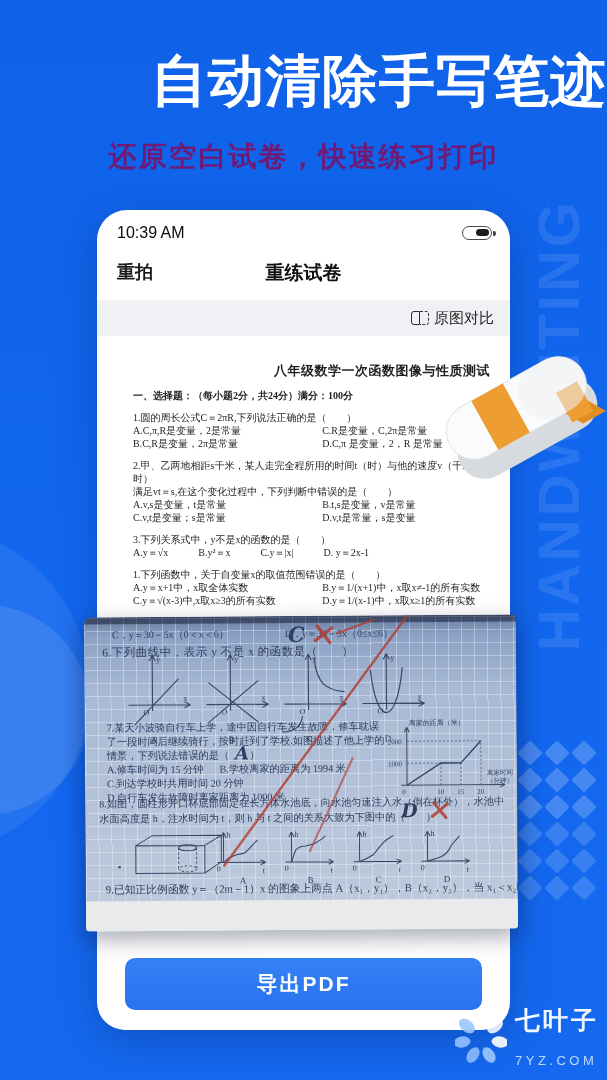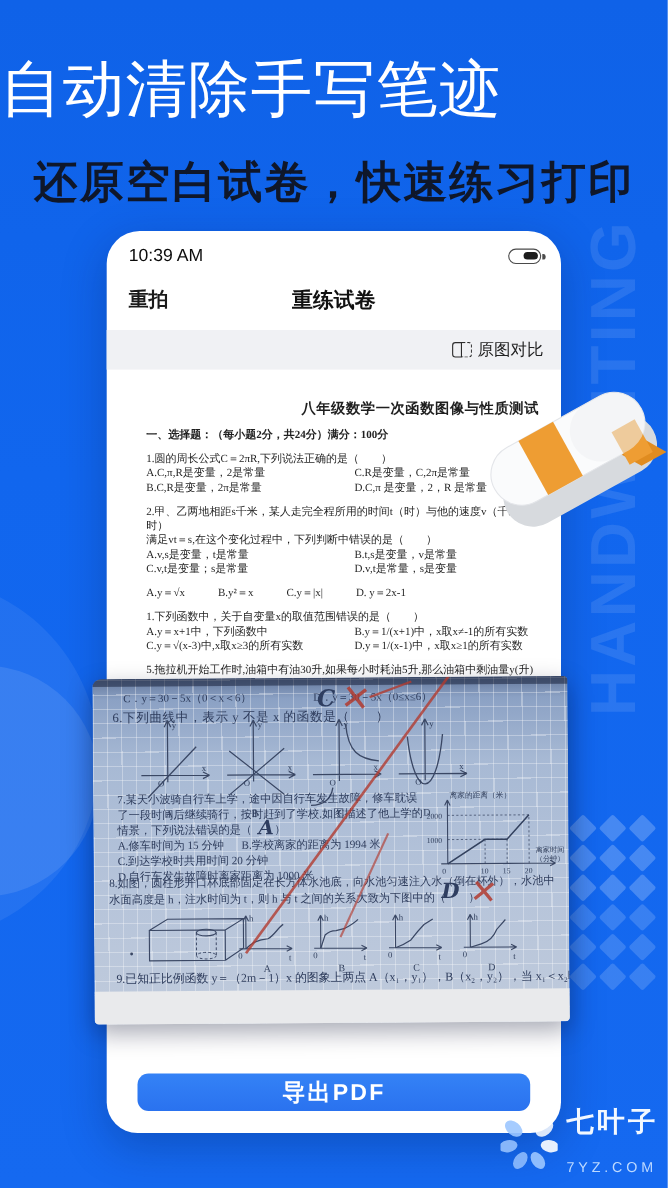--- a/index.html
+++ b/index.html
@@ -15,24 +15,24 @@
   .circle-inner{position:absolute;left:-120px;top:605px;width:210px;height:210px;border-radius:50%;
     background:rgba(255,255,255,.10);z-index:1;}
   .diamonds{position:absolute;left:521px;top:744px;display:grid;
     grid-template-columns:repeat(3,18px);grid-auto-rows:18px;gap:9px;z-index:1;}
   .diamonds i{display:block;background:rgba(255,255,255,.22);transform:rotate(45deg);border-radius:2px;}
   .diamonds i:nth-child(n+10){background:rgba(255,255,255,.16);}
   .hw-vert{position:absolute;left:558px;top:425px;transform:translate(-50%,-50%) rotate(-90deg);
     font-size:58px;font-weight:800;letter-spacing:3px;color:rgba(255,255,255,.10);
     white-space:nowrap;z-index:1;}
   
-  .hero-title{position:absolute;top:44px;left:0;right:0;text-align:left;color:#fff;
-    font-size:56px;font-weight:400;letter-spacing:1px;z-index:2;}
-  .hero-sub{position:absolute;top:138px;left:0;right:0;text-align:center;color:#0f172a;
-    font-size:40px;font-weight:600;letter-spacing:2px;z-index:2;}
+  .hero-title{position:absolute;top:44px;left:0;right:0;text-align:right;color:#fff;
+    font-size:56px;font-weight:700;letter-spacing:1px;z-index:2;}
+  .hero-sub{position:absolute;top:138px;left:0;right:0;text-align:center;color:#701a75;
+    font-size:28px;font-weight:600;letter-spacing:2px;z-index:2;}
   
   .phone{position:absolute;left:97px;top:210px;width:413px;height:820px;background:#fff;
     border-radius:30px 30px 28px 28px;z-index:2;box-shadow:0 12px 40px rgba(0,25,80,.28);}
   .statusbar{display:flex;justify-content:space-between;align-items:center;padding:14px 18px 0 20px;}
   .status-time{font-size:16px;font-weight:500;color:#0b0b0b;}
   .battery{position:relative;width:30px;height:14px;border:1.5px solid #4a4a4a;border-radius:8px;}
   .battery::after{content:"";position:absolute;right:-4.5px;top:3.5px;width:2.5px;height:5px;
     background:#4a4a4a;border-radius:0 2px 2px 0;}
   .battery b{position:absolute;right:2px;top:2px;width:13px;height:7px;background:#1d1d1d;border-radius:4px;}
   .navbar{position:relative;height:34px;margin-top:14px;}
@@ -46,21 +46,21 @@
   .cmp-label{font-size:15px;color:#222;font-weight:500;}
   
   .doc{position:relative;padding:26px 20px 0 36px;font-family:"Liberation Serif", serif;color:#1f1f1f;}
   .doc-title{text-align:right;font-size:13px;font-weight:700;letter-spacing:.5px;}
   .doc-body{margin-top:9px;font-size:10px;line-height:13px;}
   .doc-sec{font-weight:700;}
   .qblock{margin-top:9px;}
   .row2{display:flex;}
   .row2 span:first-child{width:53%;}
   
-  .export-btn{position:absolute;left:28px;right:28px;bottom:20px;height:34px;border:none;
+  .export-btn{position:absolute;left:28px;right:28px;bottom:20px;height:52px;border:none;
     border-radius:10px;background:linear-gradient(180deg,#3482f6,#2a72ef);color:#fff;
     font-size:21px;font-weight:700;letter-spacing:2px;cursor:pointer;font-family:"Liberation Sans",sans-serif;}
   
   .eraser{position:absolute;left:436px;top:350px;width:174px;height:136px;z-index:6;}
   
   .photo{position:absolute;left:85px;top:616px;width:432px;height:314px;z-index:5;
     border-radius:8px 4px 4px 4px;overflow:hidden;transform:rotate(-.4deg);
     box-shadow:0 8px 22px rgba(0,10,40,.35);
     background:
       repeating-linear-gradient(0deg, rgba(255,255,255,.32) 0 1px, transparent 1px 13px),
@@ -166,26 +166,27 @@
         <div class="row2">
             <span>A.v,s是变量，t是常量</span>
             <span>B.t,s是变量，v是常量</span>
           </div>
         <div class="row2">
             <span>C.v,t是变量；s是常量</span>
             <span>D.v,t是常量，s是变量</span>
           </div>
       </div>
       <div class="qblock">
+        <div>3.下列关系式中，y不是x的函数的是（　　）</div>
         <div>A.y＝√x　　　B.y²＝x　　　C.y＝|x|　　　D. y＝2x-1</div>
       </div>
       <div class="qblock">
         <div>1.下列函数中，关于自变量x的取值范围错误的是（　　）</div>
         <div class="row2">
-            <span>A.y＝x+1中，下列函数中</span>
+            <span>A.y＝x+1中，x取全体实数</span>
             <span>B.y＝1/(x+1)中，x取x≠-1的所有实数</span>
           </div>
         <div class="row2">
             <span>C.y＝√(x-3)中,x取x≥3的所有实数</span>
             <span>D.y＝1/(x-1)中，x取x≥1的所有实数</span>
           </div>
       </div>
       <div class="qblock">
         <div>5.拖拉机开始工作时,油箱中有油30升,如果每小时耗油5升,那么油箱中剩油量y(升)</div>
         <div>与工作时间t(小时)之间的函数关系式及自变量x的取值范围是（　　）</div>

